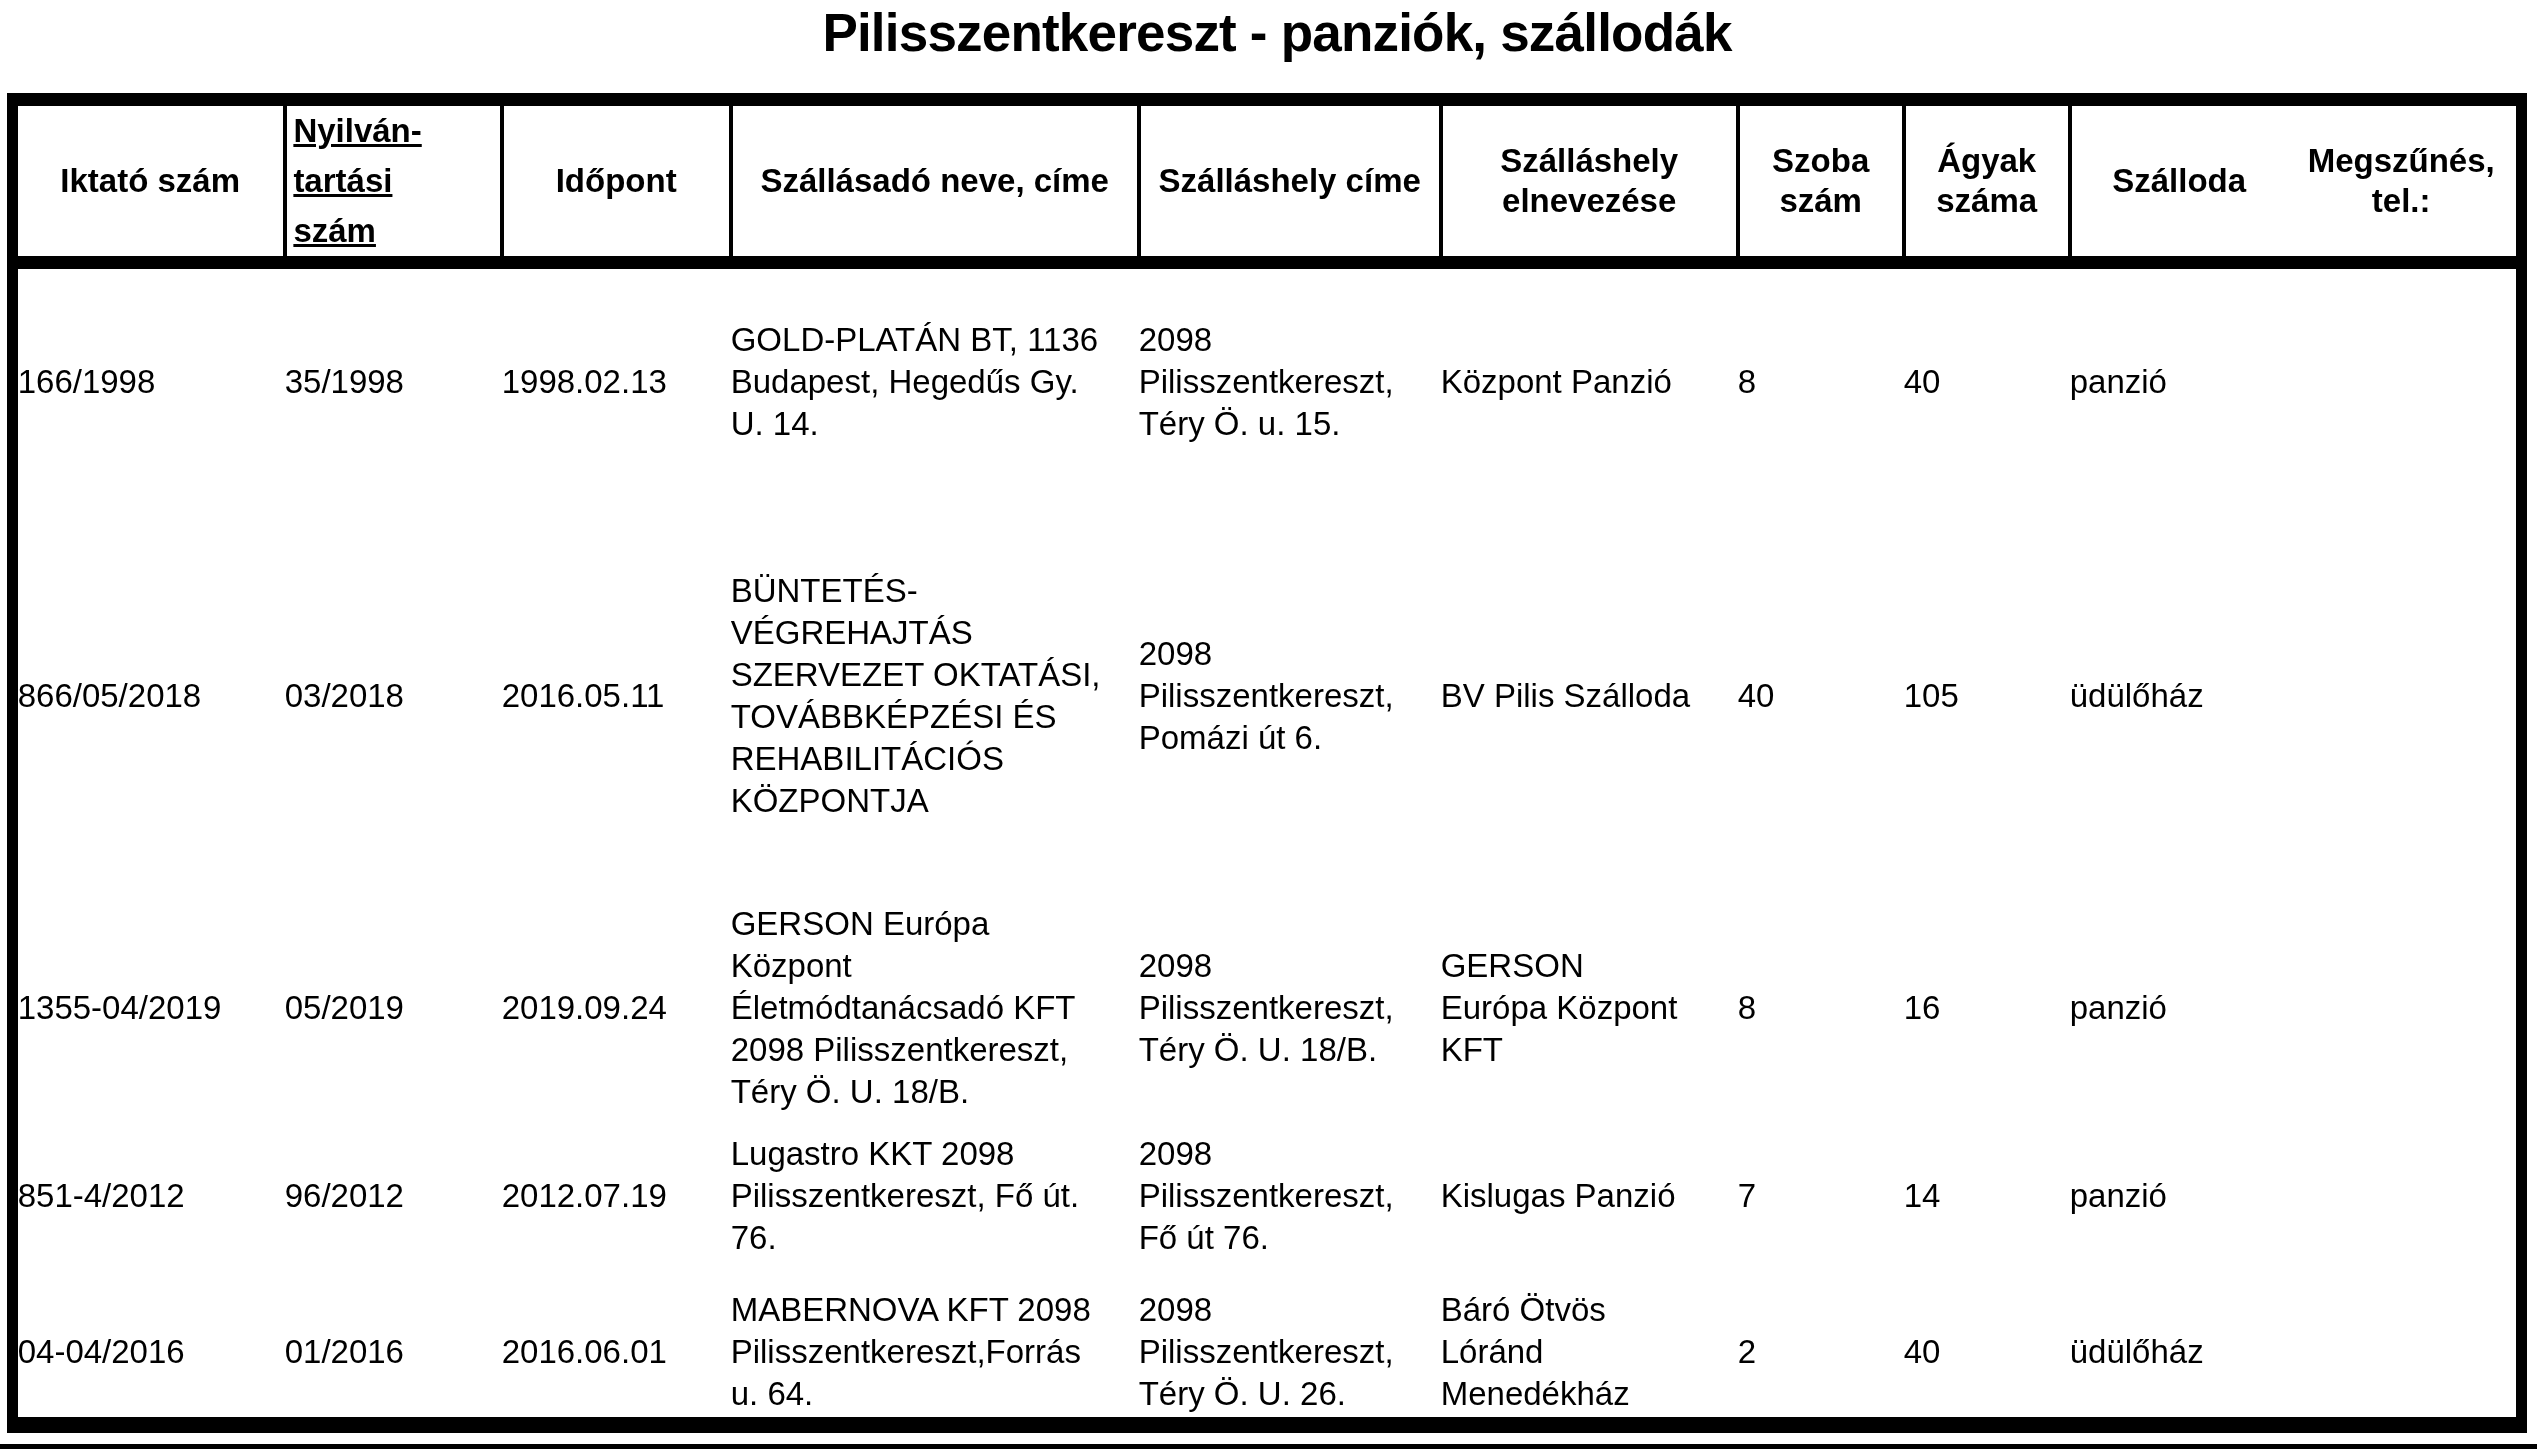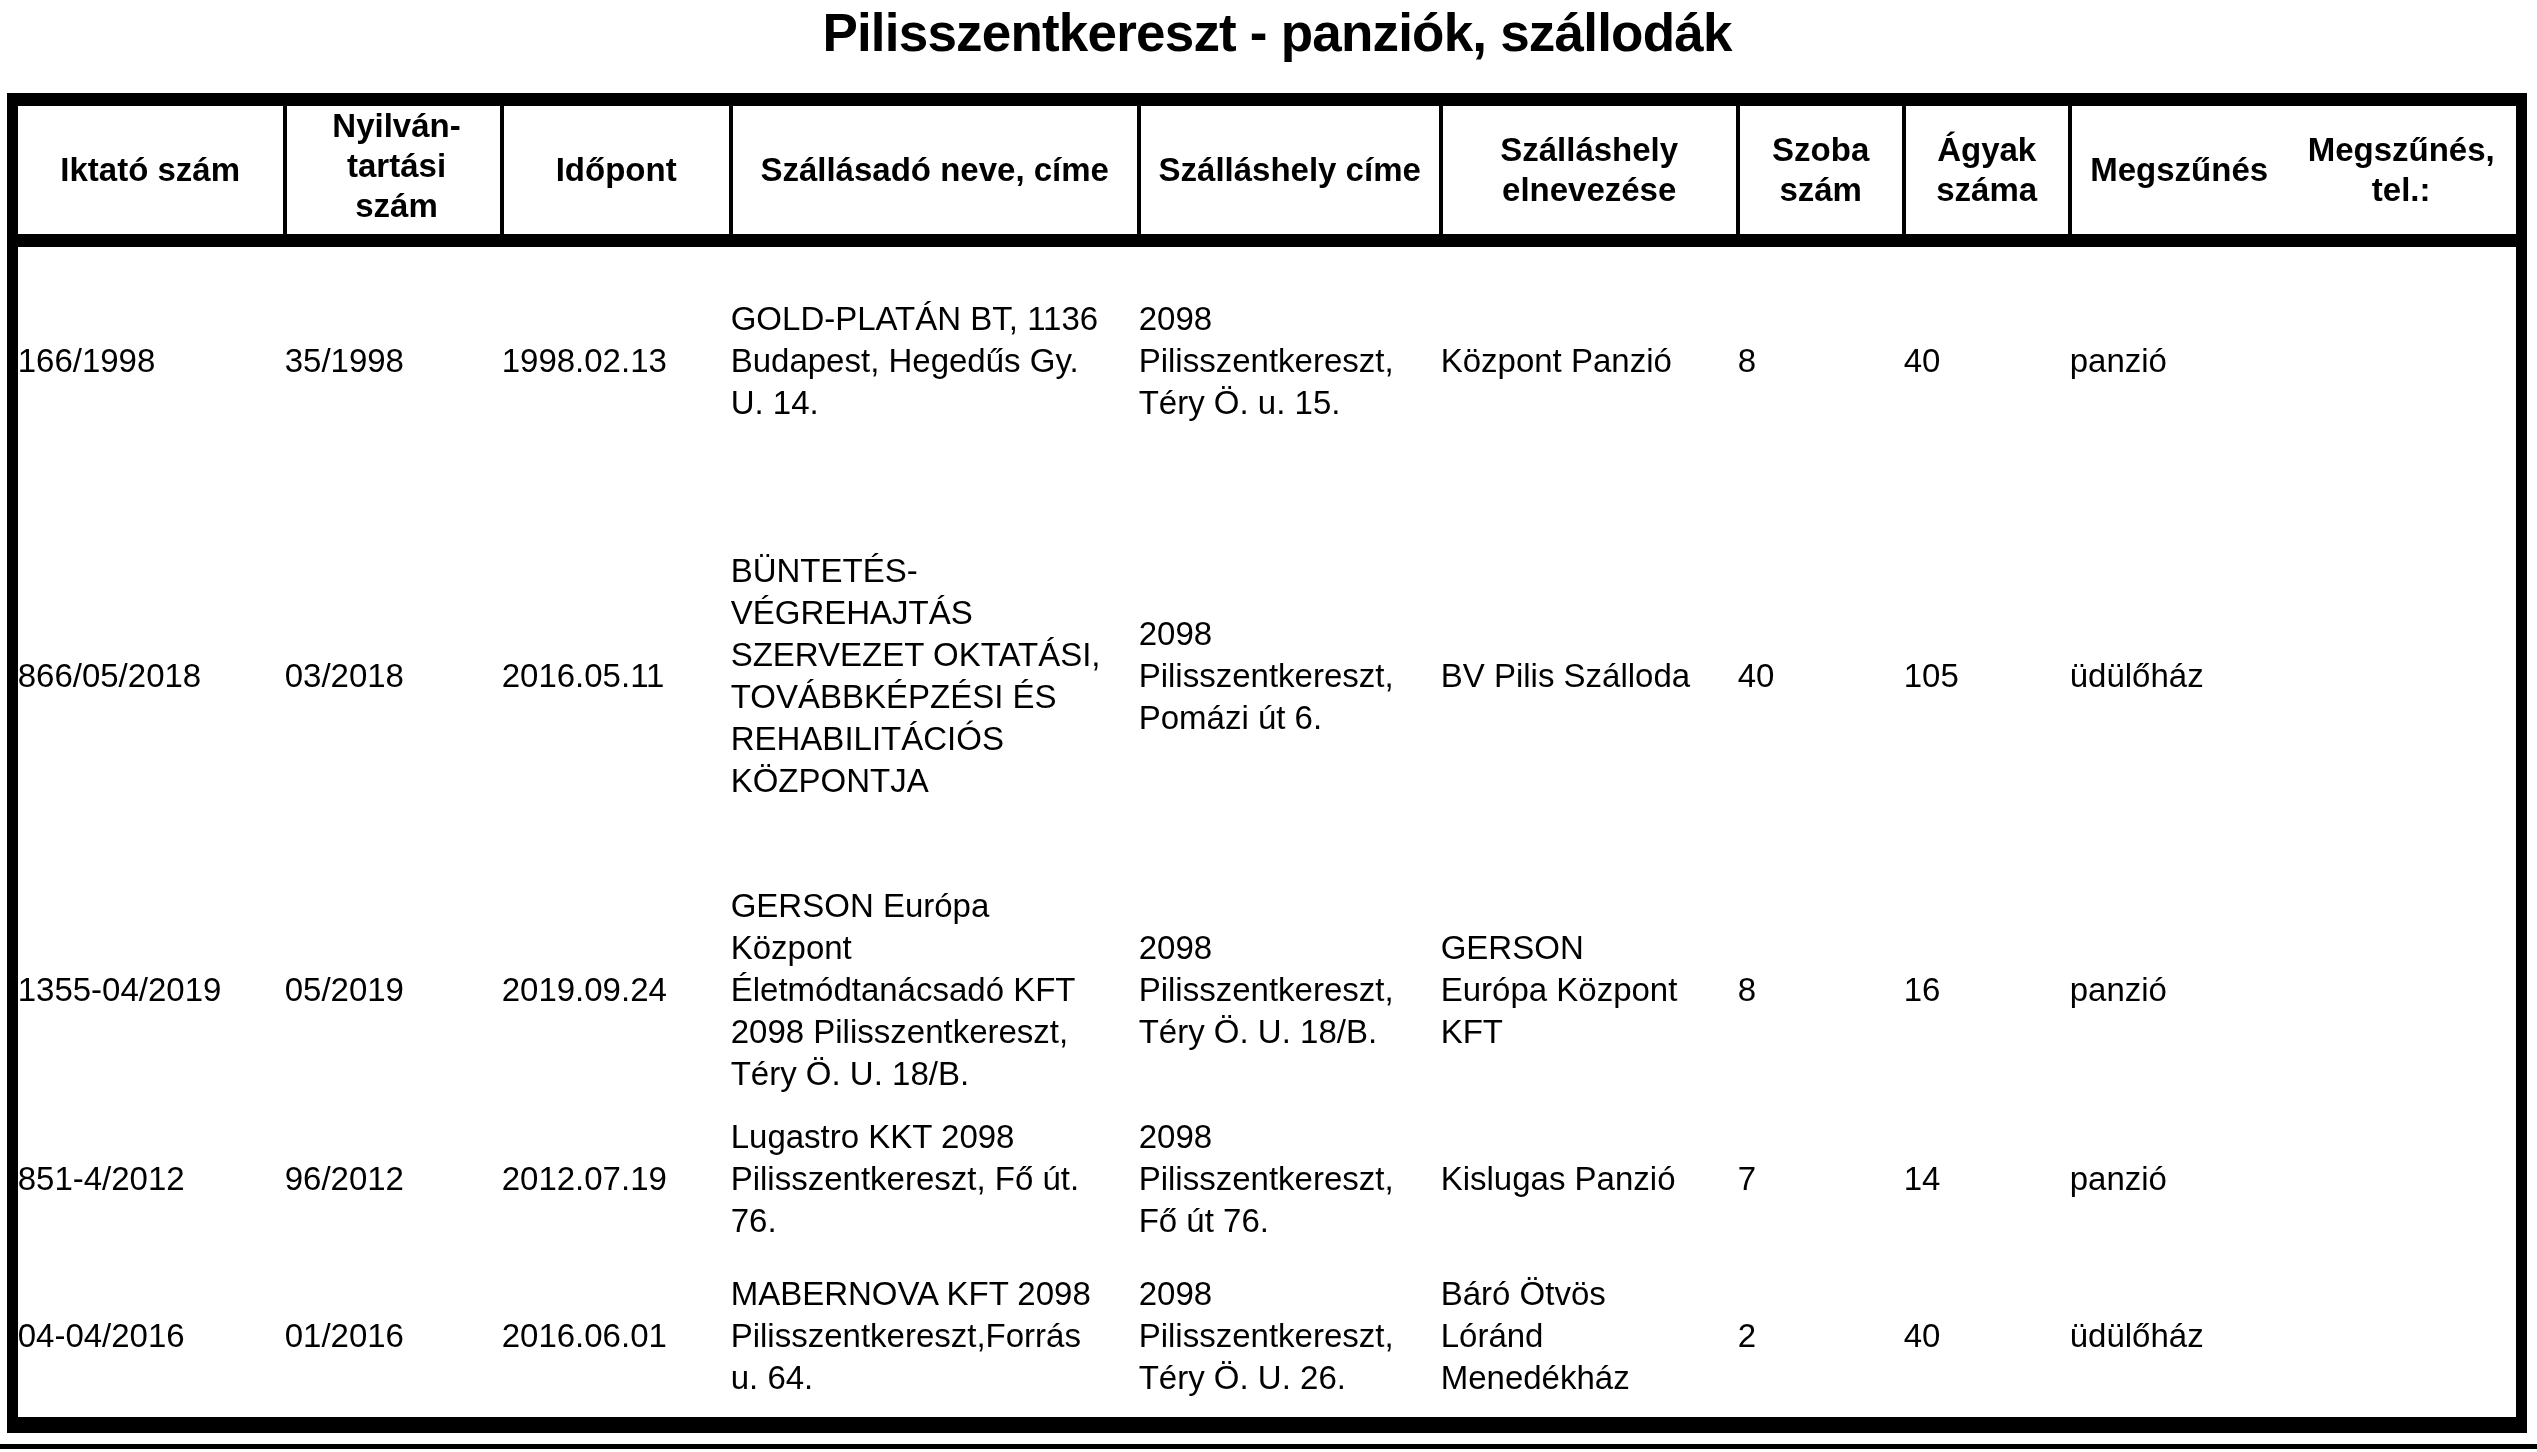--- a/index.html
+++ b/index.html
@@ -54,24 +54,25 @@
     font-size: 33px;
     line-height: 40px;
     font-weight: bold;
     text-align: center;
     vertical-align: middle;
     white-space: pre-line;
     border-right: 4.2px solid #000;
     border-bottom: 13.3px solid #000;
   }
   thead th.h-nyilvan {
-    text-align: center;
+    text-align: left;
     vertical-align: top;
     padding-left: 6.7px;
-    line-height: 40px;
+    line-height: 50px;
+    text-decoration: underline;
   }
   thead th.no-right-border,
   thead th:last-child {
     border-right: none;
   }
   tbody td {
     font-size: 33px;
     line-height: 42px;
     text-align: left;
     vertical-align: middle;
@@ -125,21 +126,21 @@
 szám</th>
           <th>Időpont</th>
           <th>Szállásadó neve, címe</th>
           <th>Szálláshely címe</th>
           <th>Szálláshely
 elnevezése</th>
           <th>Szoba
 szám</th>
           <th>Ágyak
 száma</th>
-          <th class="no-right-border">Megszűnés</th>
+          <th class="no-right-border">Szálloda</th>
           <th>Megszűnés,
 tel.:</th>
         </tr>
       </thead>
       <tbody>
         <tr>
           <td>166/1998</td>
           <td>35/1998</td>
           <td>1998.02.13</td>
           <td class="push-down-45">GOLD-PLATÁN BT, 1136

